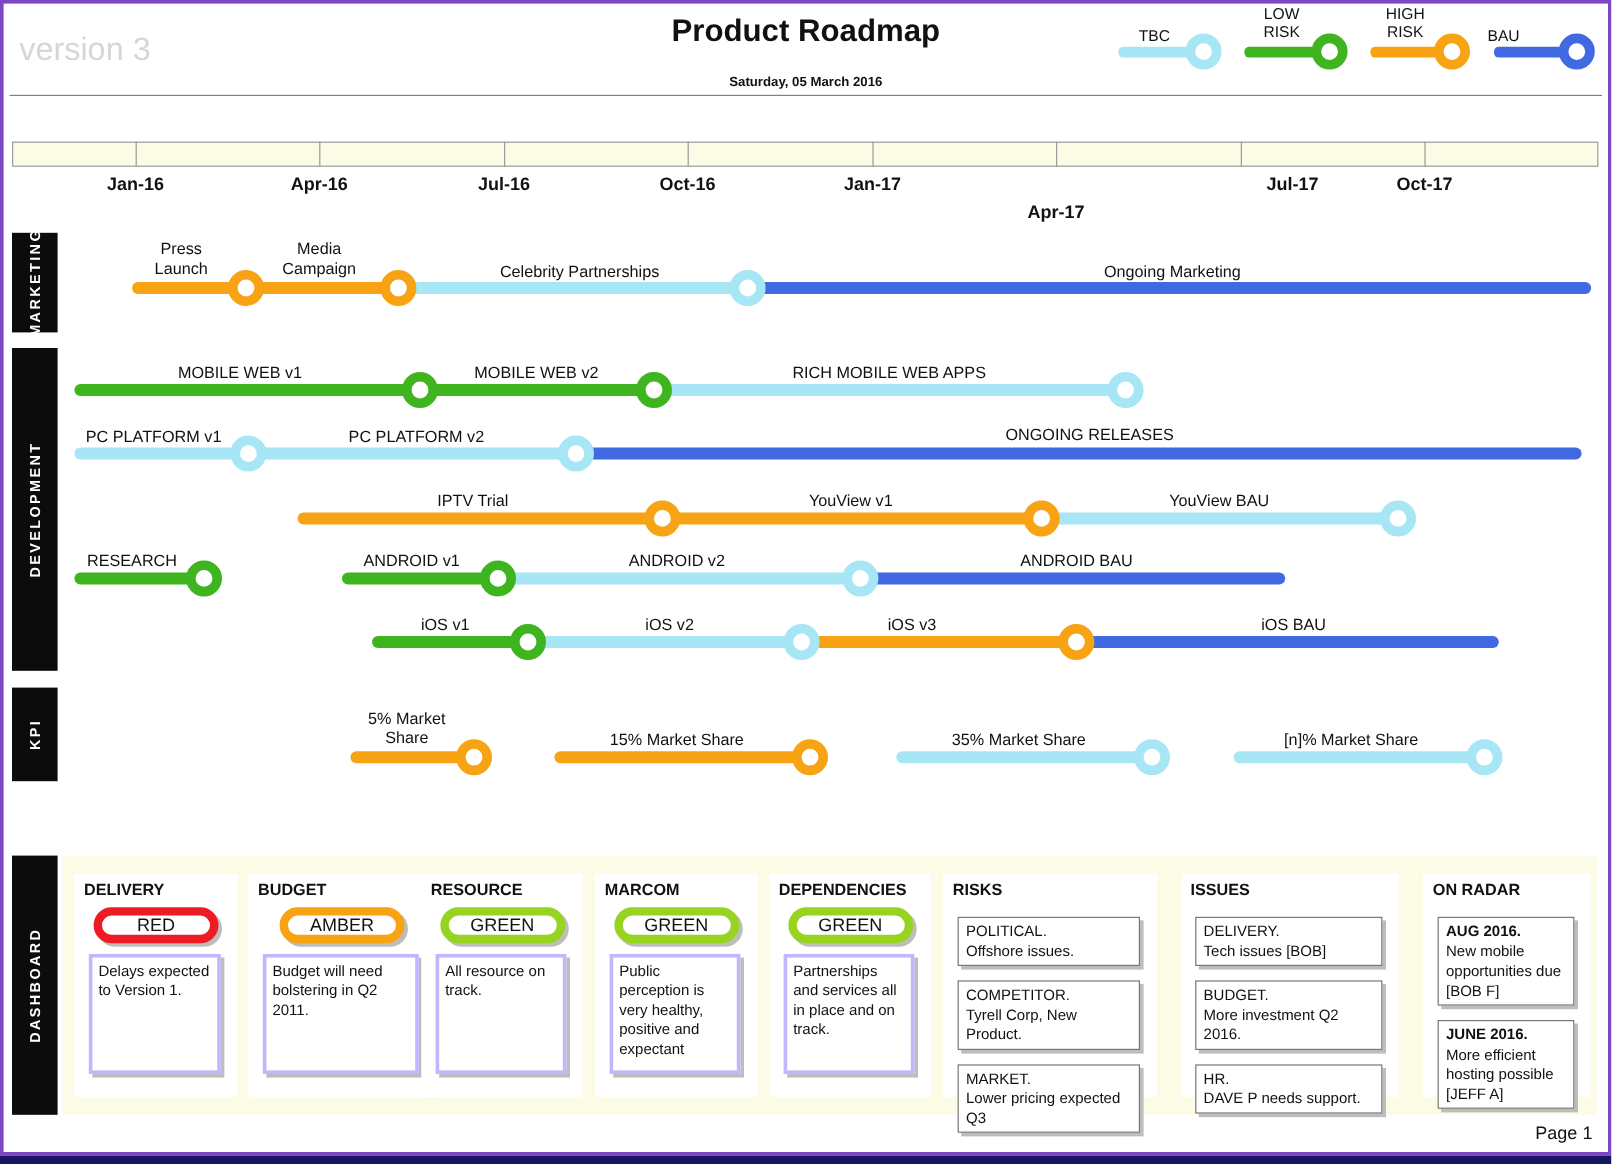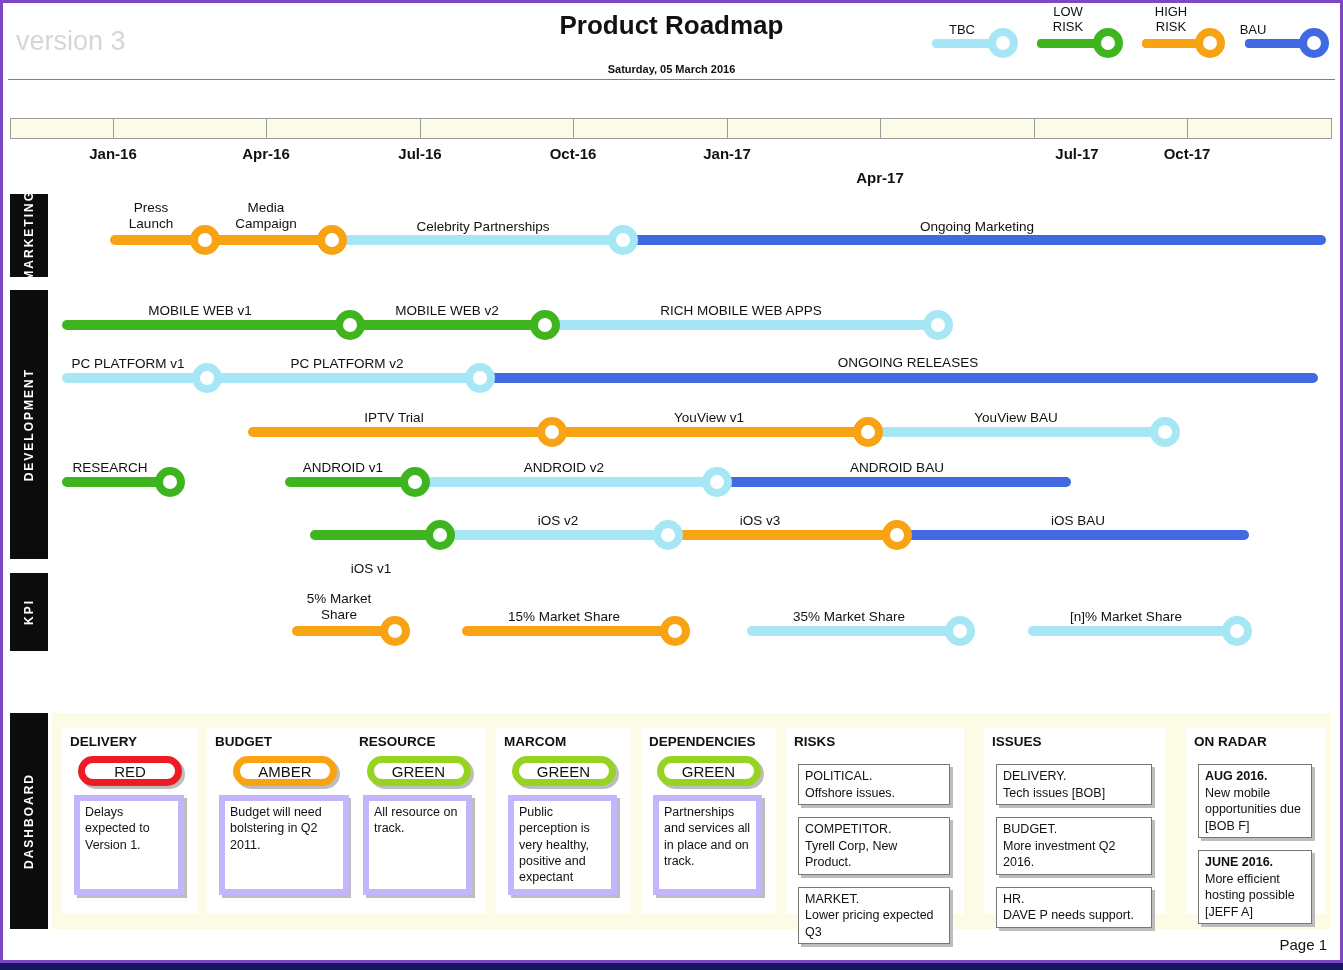--- a/index.html
+++ b/index.html
@@ -31,21 +31,21 @@
   .legend-label{position:absolute;transform:translateX(-50%);text-align:center;font-size:13px;line-height:1.18;
                 white-space:pre-line;z-index:4;}
   .legend-line{position:absolute;height:9px;border-radius:4px;z-index:2;}
 
   .dash-panel{position:absolute;left:52px;top:713px;width:1279px;height:216px;background:#fbfbe6;z-index:1;}
   .card{position:absolute;top:15px;height:186px;background:#ffffff;box-sizing:border-box;}
   .card-title{font-size:13.5px;font-weight:bold;padding:6px 0 0 8px;white-space:nowrap;}
   .pill{width:104px;height:30px;margin:7px auto 0;border:7px solid;border-radius:16px;box-sizing:border-box;
         background:#fff;box-shadow:3px 3px 0 #bdbdbd;display:flex;align-items:center;justify-content:center;
         font-size:15px;color:#111;}
-  .note{position:absolute;left:12px;right:14px;top:67px;height:100px;border:6px solid #c4b5fd;background:#fff;
+  .note{position:absolute;left:12px;right:14px;top:67px;height:100px;border:3px solid #c4b5fd;background:#fff;
         box-shadow:3px 3px 0 #bdbdbd;padding:3px 5px;font-size:12.5px;line-height:1.3;box-sizing:border-box;}
   .list-wrap{position:absolute;left:12px;right:14px;top:36px;}
   .list-item{border:1px solid #777;background:#fff;box-shadow:3px 3px 0 #bdbdbd;padding:3px 6px;
              font-size:12.5px;line-height:1.32;margin-bottom:12px;}
   .list-item .head-bold{font-weight:bold;}
   .page-label{position:absolute;right:16px;top:936px;font-size:15px;z-index:5;}
 </style>
 </head>
 <body>
 
@@ -157,21 +157,21 @@
       <div class="mlabel" style="left: 343px; top: 460px;">ANDROID v1</div>
       <div class="mlabel" style="left: 564px; top: 460px;">ANDROID v2</div>
       <div class="mlabel" style="left: 897px; top: 460px;">ANDROID BAU</div>
       <div class="bar" style="left: 310px; width: 130px; top: 530px; background: rgb(62, 181, 30);"></div>
       <div class="bar" style="left: 440px; width: 228px; top: 530px; background: rgb(166, 230, 245);"></div>
       <div class="bar" style="left: 668px; width: 229px; top: 530px; background: rgb(247, 163, 19);"></div>
       <div class="bar" style="left: 897px; width: 352px; top: 530px; background: rgb(65, 105, 225);"></div>
       <div class="ring" style="left: 425px; top: 520px; border-color: rgb(62, 181, 30);"></div>
       <div class="ring" style="left: 653px; top: 520px; border-color: rgb(166, 230, 245);"></div>
       <div class="ring" style="left: 882px; top: 520px; border-color: rgb(247, 163, 19);"></div>
-      <div class="mlabel" style="left: 371px; top: 513px; margin-top: 48px;">iOS v1</div>
+      <div class="mlabel" style="left: 371px; top: 513px;">iOS v1</div>
       <div class="mlabel" style="left: 558px; top: 513px;">iOS v2</div>
       <div class="mlabel" style="left: 760px; top: 513px;">iOS v3</div>
       <div class="mlabel" style="left: 1078px; top: 513px;">iOS BAU</div>
       <div class="bar" style="left: 292px; width: 103px; top: 626px; background: rgb(247, 163, 19);"></div>
       <div class="bar" style="left: 462px; width: 213px; top: 626px; background: rgb(247, 163, 19);"></div>
       <div class="bar" style="left: 747px; width: 213px; top: 626px; background: rgb(166, 230, 245);"></div>
       <div class="bar" style="left: 1028px; width: 209px; top: 626px; background: rgb(166, 230, 245);"></div>
       <div class="ring" style="left: 380px; top: 616px; border-color: rgb(247, 163, 19);"></div>
       <div class="ring" style="left: 660px; top: 616px; border-color: rgb(247, 163, 19);"></div>
       <div class="ring" style="left: 945px; top: 616px; border-color: rgb(166, 230, 245);"></div>

